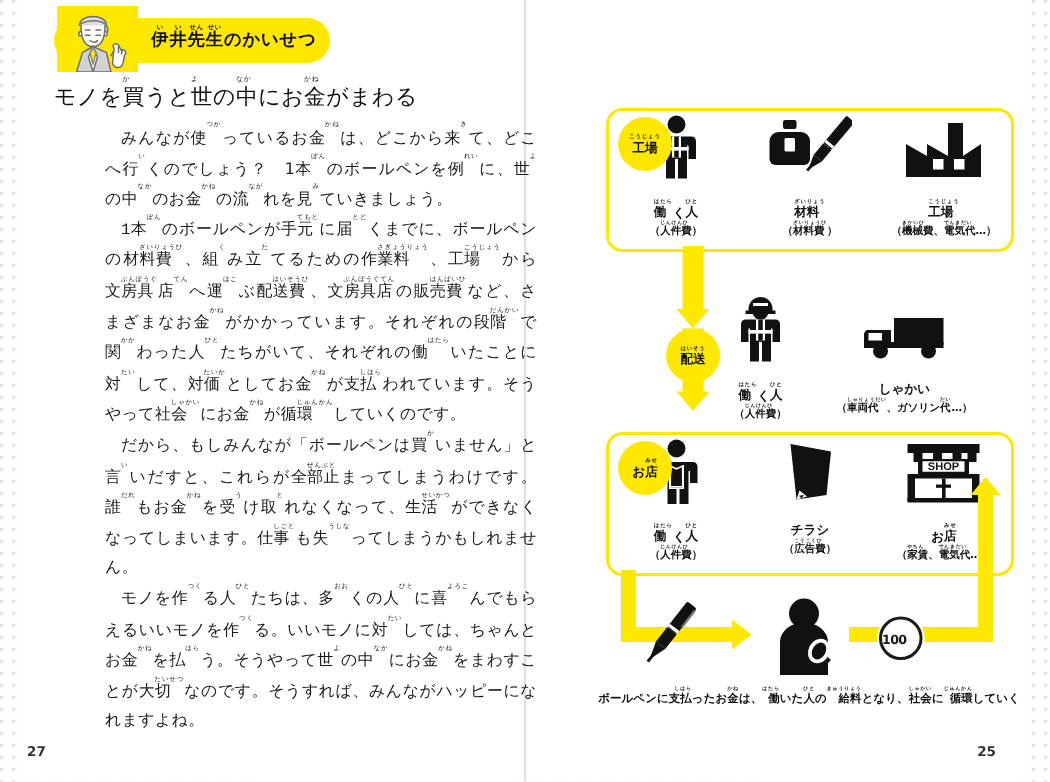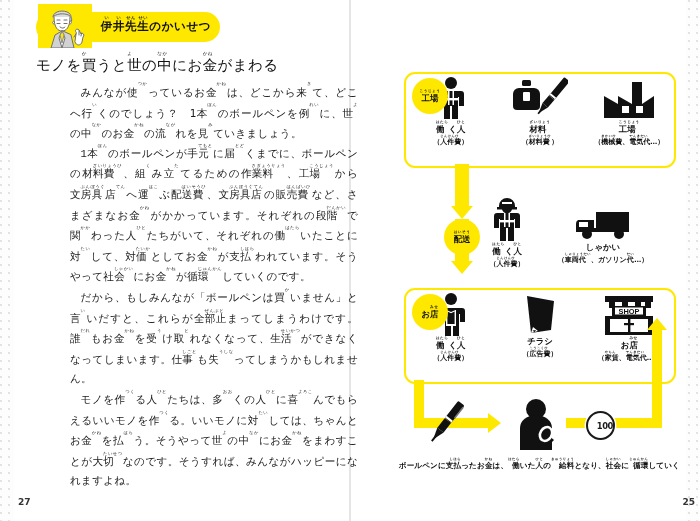--- a/index.html
+++ b/index.html
@@ -95,21 +95,21 @@
   }
   .item{
     display:flex;flex-direction:column;align-items:center;
     width:88px;
   }
   .glyph{
     height:46px;display:flex;align-items:flex-end;justify-content:flex-start;
   }
   .glyph svg{display:block;}
   .it-name{
-    margin-top:1px;font-size:8.4px;font-weight:700;color:#111;
+    margin-top:13px;font-size:8.4px;font-weight:700;color:#111;
     white-space:nowrap;line-height:1.05;
   }
   .it-name .rb{font-size:3.6px;height:4.4px;}
   .it-cost{
     margin-top:1px;font-size:7px;font-weight:700;color:#111;
     white-space:nowrap;line-height:1.05;
   }
   .it-cost .rb{font-size:3.2px;height:4px;}
 
   
@@ -130,39 +130,39 @@
   .ah-up{
     border-left:10px solid transparent;
     border-right:10px solid transparent;
     border-bottom:12px solid #ffe800;
   }
 
   #coin{
     position:absolute;
     width:25px;height:25px;border-radius:50%;
     background:#fff;border:2.4px solid #1a1a1a;
-    display:flex;align-items:center;justify-content:flex-end;
+    display:flex;align-items:center;justify-content:flex-start;
     box-shadow:0 0 0 1.4px #fff;
   }
   #coin span{font-size:8.4px;font-weight:700;color:#1a1a1a;letter-spacing:-.4px;}
 
   #bottom-caption{
     position:absolute;left:358px;top:458px;width:322px;
     text-align:right;font-size:7.6px;font-weight:700;color:#111;
     white-space:nowrap;letter-spacing:.1px;
   }
   #bottom-caption .rb{font-size:3.3px;height:4.2px;}
 
   
   .pageno{
     position:absolute;bottom:14px;
     font-size:9px;font-weight:700;color:#333;
   }
   #pn-left{left:18px;}
-  #pn-right{right:5px;}
+  #pn-right{right:36px;}
 </style>
 </head>
 <body>
 
 <div id="spread">
 
   <div class="page" id="page-left"></div>
   <div class="page" id="page-right"></div>
   <div class="gutter"></div>
 

